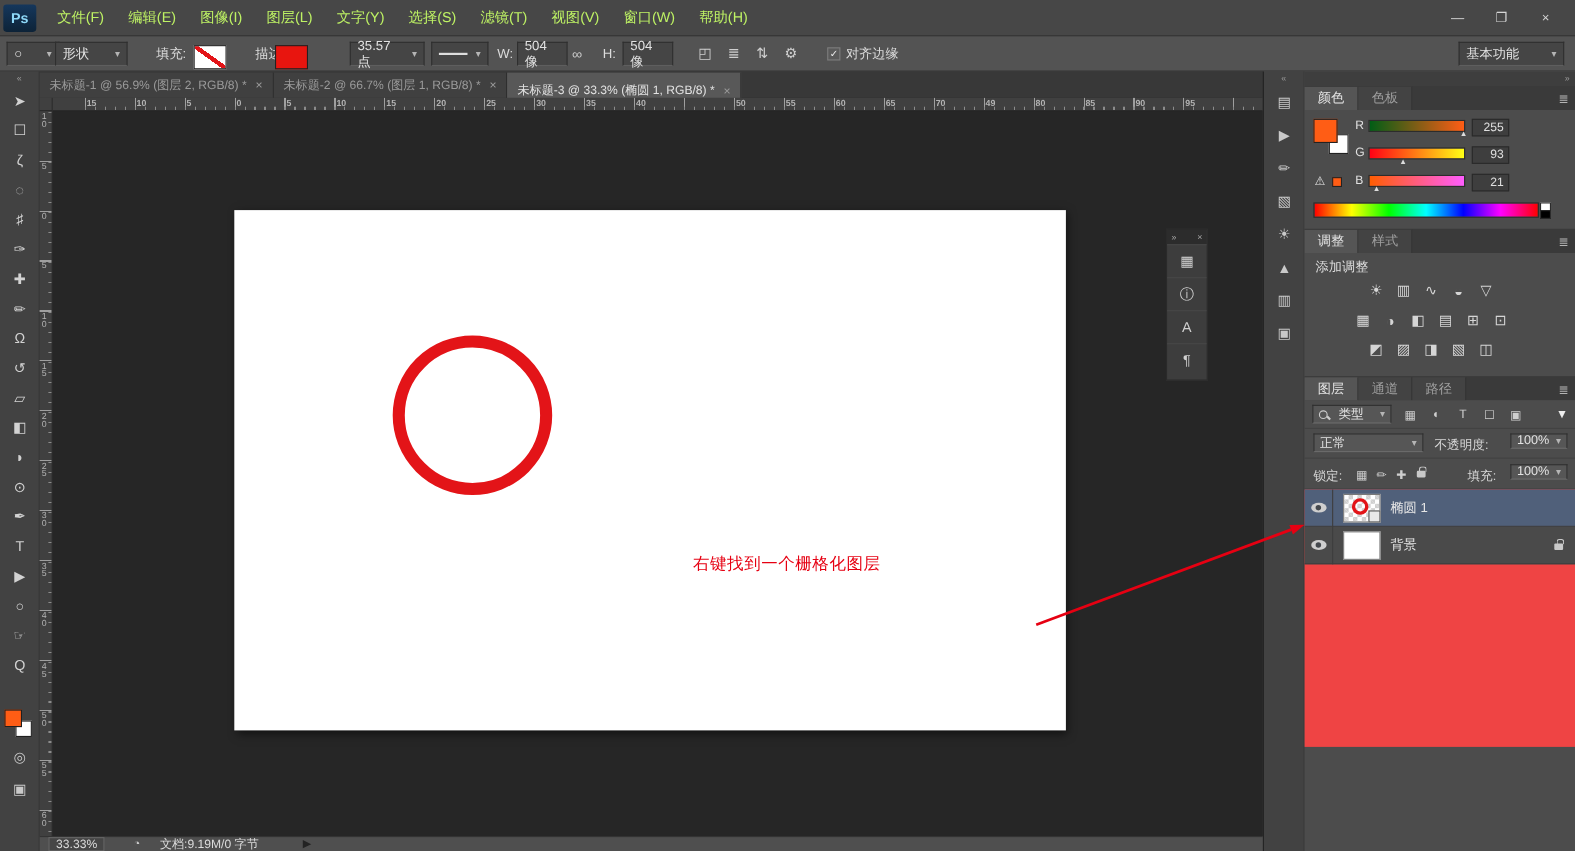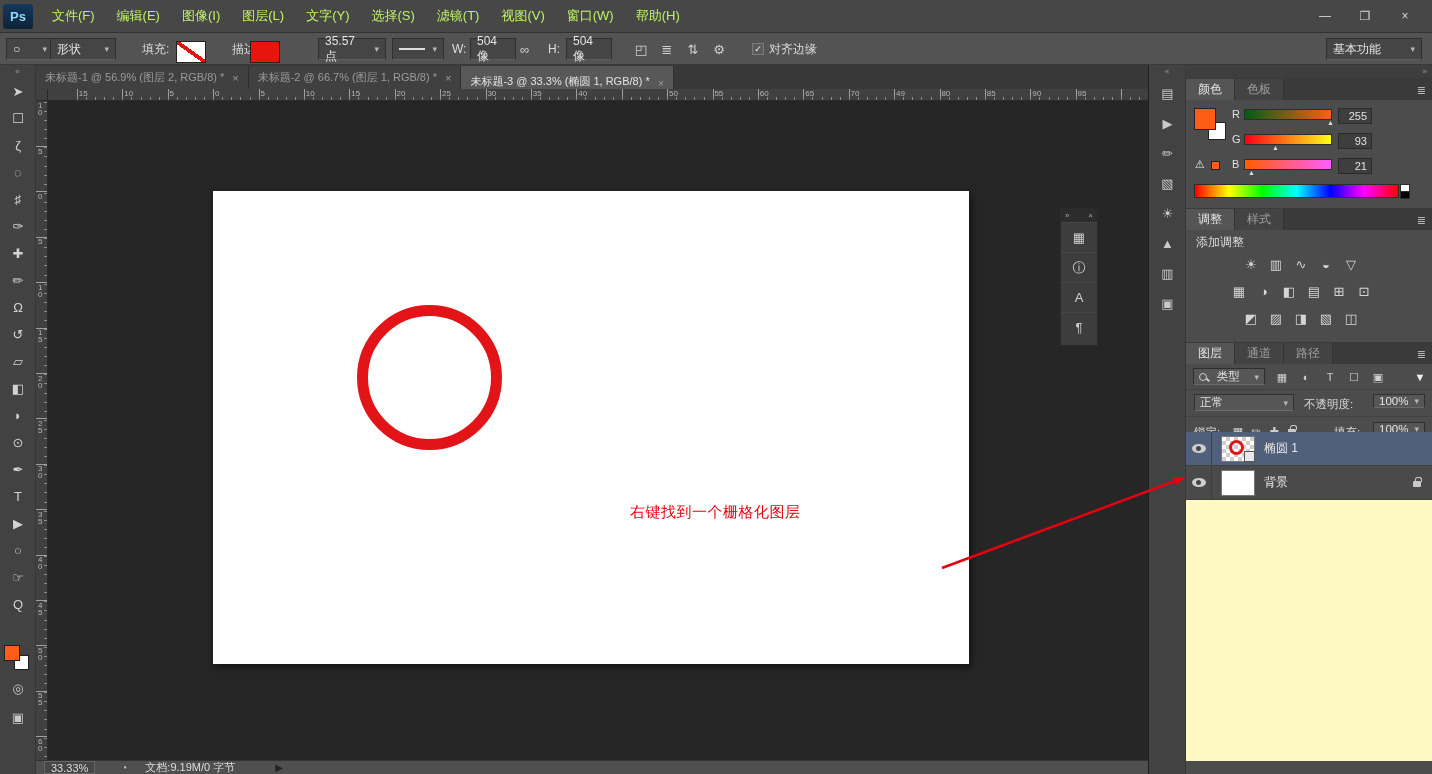--- a/index.html
+++ b/index.html
@@ -57,21 +57,21 @@
   #ruler-corner { position:absolute; left:36px; top:89px; width:12px; height:12px;
     background:#404040; border-right:1px solid #2a2a2a; border-bottom:1px solid #2a2a2a; }
   #hruler { position:absolute; left:48px; top:89px; width:1100px; height:12px; background:#404040;
     border-bottom:1px solid #2a2a2a; overflow:hidden;
     background-image:
       repeating-linear-gradient(to right,#8b8b8b 0 1px,transparent 1px 9.08px),
       repeating-linear-gradient(to right,#9f9f9f 0 1px,transparent 1px 45.4px);
     background-size:100% 3px,100% 100%;
     background-position:28.8px bottom,28.8px 0;
     background-repeat:no-repeat,no-repeat; }
-  #hruler span { position:absolute; top:0; font-size:8px; color:#b4b4b4; }
+  #hruler span { position:absolute; top:0; font-size:8px; color:#b4b4b4;font-weight:bold; }
   #vruler { position:absolute; left:36px; top:101px; width:12px; height:659px; background:#404040;
     border-right:1px solid #2a2a2a; overflow:hidden;
     background-image:
       repeating-linear-gradient(to bottom,#8b8b8b 0 1px,transparent 1px 9.08px),
       repeating-linear-gradient(to bottom,#9f9f9f 0 1px,transparent 1px 45.4px);
     background-size:3px 100%,100% 100%;
     background-position:right 0.8px,0 44.6px;
     background-repeat:no-repeat,no-repeat; }
   #vruler span { position:absolute; left:2px; font-size:8px; line-height:7px; color:#b4b4b4; white-space:pre-line; }
   
@@ -140,21 +140,21 @@
   #layers-controls { top:299px; height:81px; }
   .lc-row { position:absolute; left:0; width:247px; border-bottom:1px solid #424242; }
   #lc-filter { top:0; height:26px; }
   #lc-blend { top:26px; height:27px; }
   #lc-lock { top:53px; height:28px; }
   .mini-select { position:absolute; background:#565656; border:1px solid #2f2f2f;
     border-bottom-color:#6a6a6a; display:flex; align-items:center; font-size:11.5px;
     color:#e2e2e2; padding:0 5px; }
   .mini-label { position:absolute; font-size:11.5px; color:#d8d8d8; }
   .small-icon { position:absolute; color:#cfcfcf; font-size:11px; text-align:center; width:16px; }
-  #layers-list { position:absolute; left:0; top:367px; width:247px; height:329px; background:#fef9c3; }
+  #layers-list { position:absolute; left:0; top:380px; width:247px; height:234px; background:#ef4444; }
   .layer-row { display:flex; align-items:center; height:34px; border-bottom:1px solid #3f3f3f; background:#4a4a4a; }
   .layer-row.selected { background:#50607a; }
   .eye-cell { width:26px; height:34px; display:flex; align-items:center; justify-content:center;
     border-right:1px solid #3e3e3e; }
   .eye { position:relative; display:inline-block; width:14px; height:9px; background:#cfcfcf; border-radius:50%; }
   .eye:after { content:""; position:absolute; left:4.5px; top:2px; width:5px; height:5px;
     background:#44484d; border-radius:50%; }
   .thumb { position:relative; width:34px; height:26px; border:1px solid #787878; margin:0 9px; flex:none; }
   .thumb.checker { background-color:#fff;
     background-image:linear-gradient(45deg,#cfcfcf 25%,transparent 25%,transparent 75%,#cfcfcf 75%),

